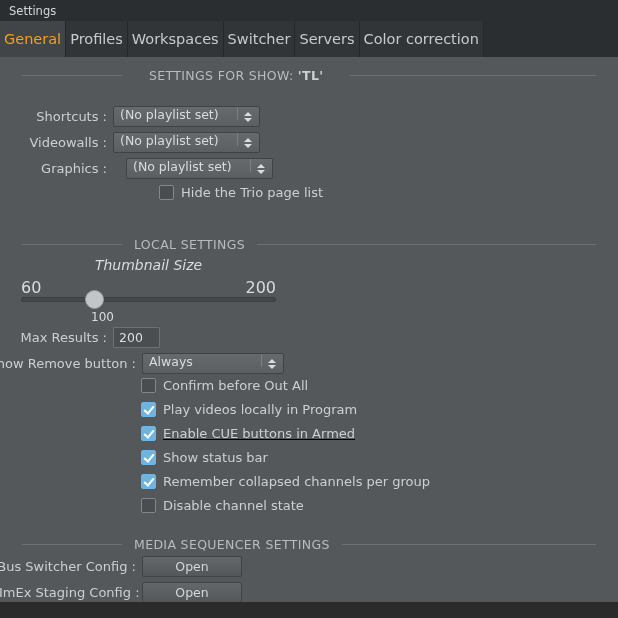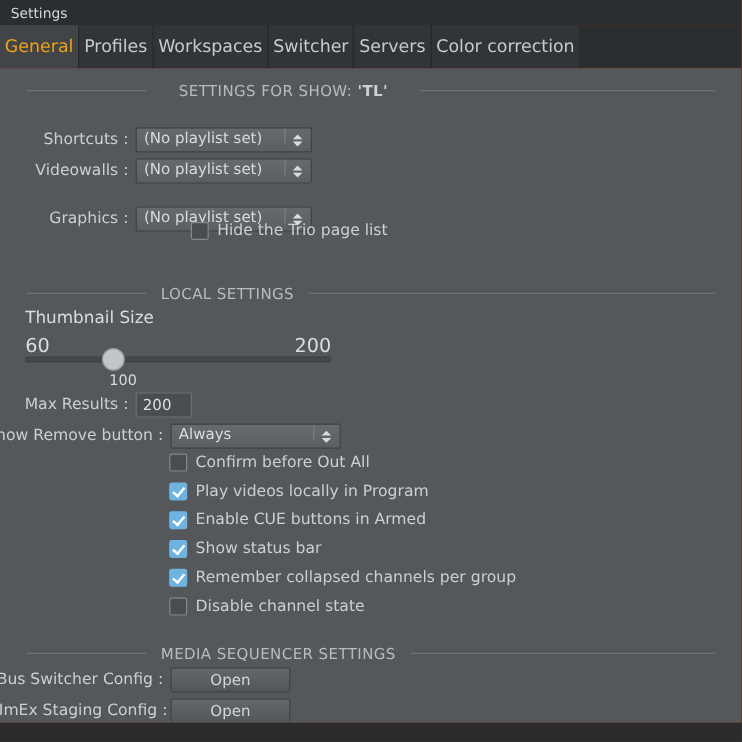--- a/index.html
+++ b/index.html
@@ -204,23 +204,24 @@
     white-space: nowrap;
   }
 
   
   .slider-wrap { position: absolute; }
   .slider-title {
     position: absolute;
     top: 0;
     left: 0;
     width: 100%;
-    text-align: left;
+    text-align: center;
     color: #dadcdd;
     font-size: 14px;
+    font-style: italic;
   }
   .slider-min, .slider-max {
     position: absolute;
     top: 21px;
     color: #dadcdd;
     font-size: 16px;
   }
   .slider-min { left: 0; }
   .slider-max { right: 0; }
   .slider-track {
@@ -325,21 +326,21 @@
       <div class="combo" style="width:147px;">
         <span class="combo-text">(No playlist set)</span>
         <span class="combo-sep"></span>
         <span class="combo-arrows">
             <i class="up"></i>
             <i class="down"></i>
           </span>
       </div>
     </div>
 
-    <div class="row" style="top:115px; left:0;">
+    <div class="row" style="top:101px; left:0;gap:13px;">
       <div class="field-label">Graphics :</div>
       <div class="combo" style="width:147px;">
         <span class="combo-text">(No playlist set)</span>
         <span class="combo-sep"></span>
         <span class="combo-arrows">
             <i class="up"></i>
             <i class="down"></i>
           </span>
       </div>
     </div>
@@ -382,21 +383,21 @@
     </div>
 
     <div class="checkrow" style="top:321px; left:141px;">
       <span class="checkbox off"></span>
       <span class="check-label">Confirm before Out All</span>
     </div>
     <div class="checkrow" style="top:345px; left:141px;">
       <span class="checkbox on"></span>
       <span class="check-label">Play videos locally in Program</span>
     </div>
-    <div class="checkrow" style="top:369px; left:141px;">
+    <div class="checkrow" style="top:369px; left:141px;text-decoration:underline;">
       <span class="checkbox on"></span>
       <span class="check-label">Enable CUE buttons in Armed</span>
     </div>
     <div class="checkrow" style="top:393px; left:141px;">
       <span class="checkbox on"></span>
       <span class="check-label">Show status bar</span>
     </div>
     <div class="checkrow" style="top:417px; left:141px;">
       <span class="checkbox on"></span>
       <span class="check-label">Remember collapsed channels per group</span>

